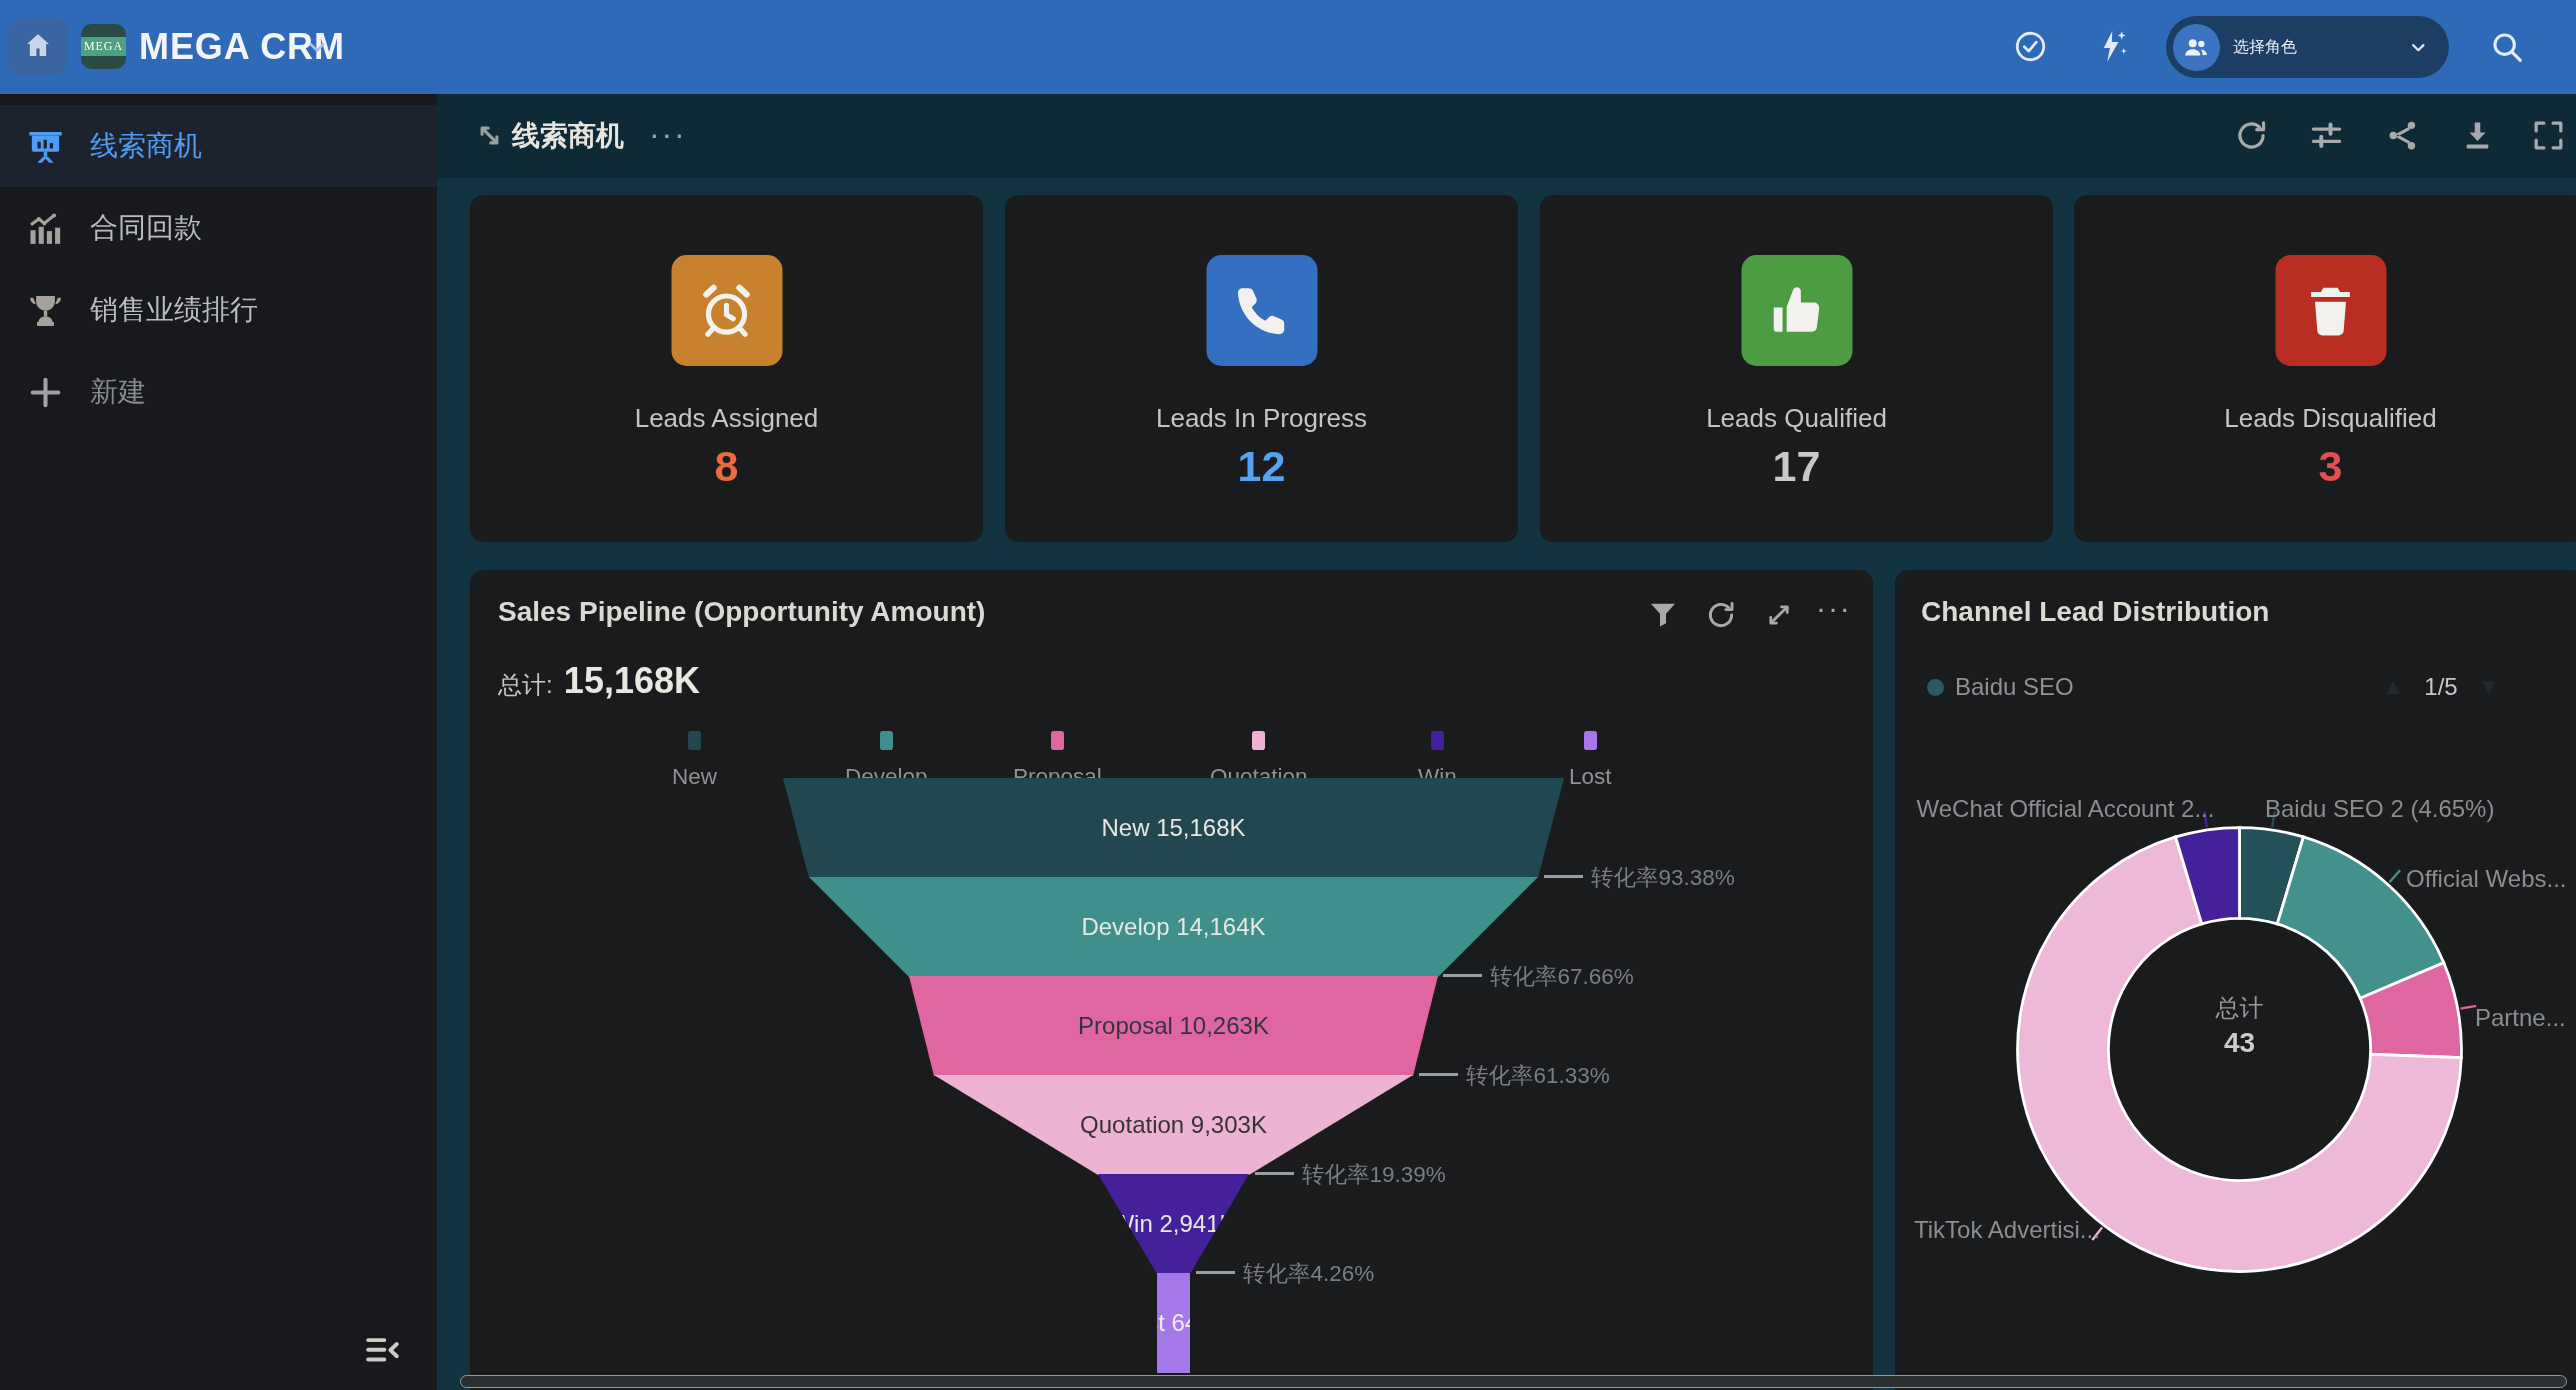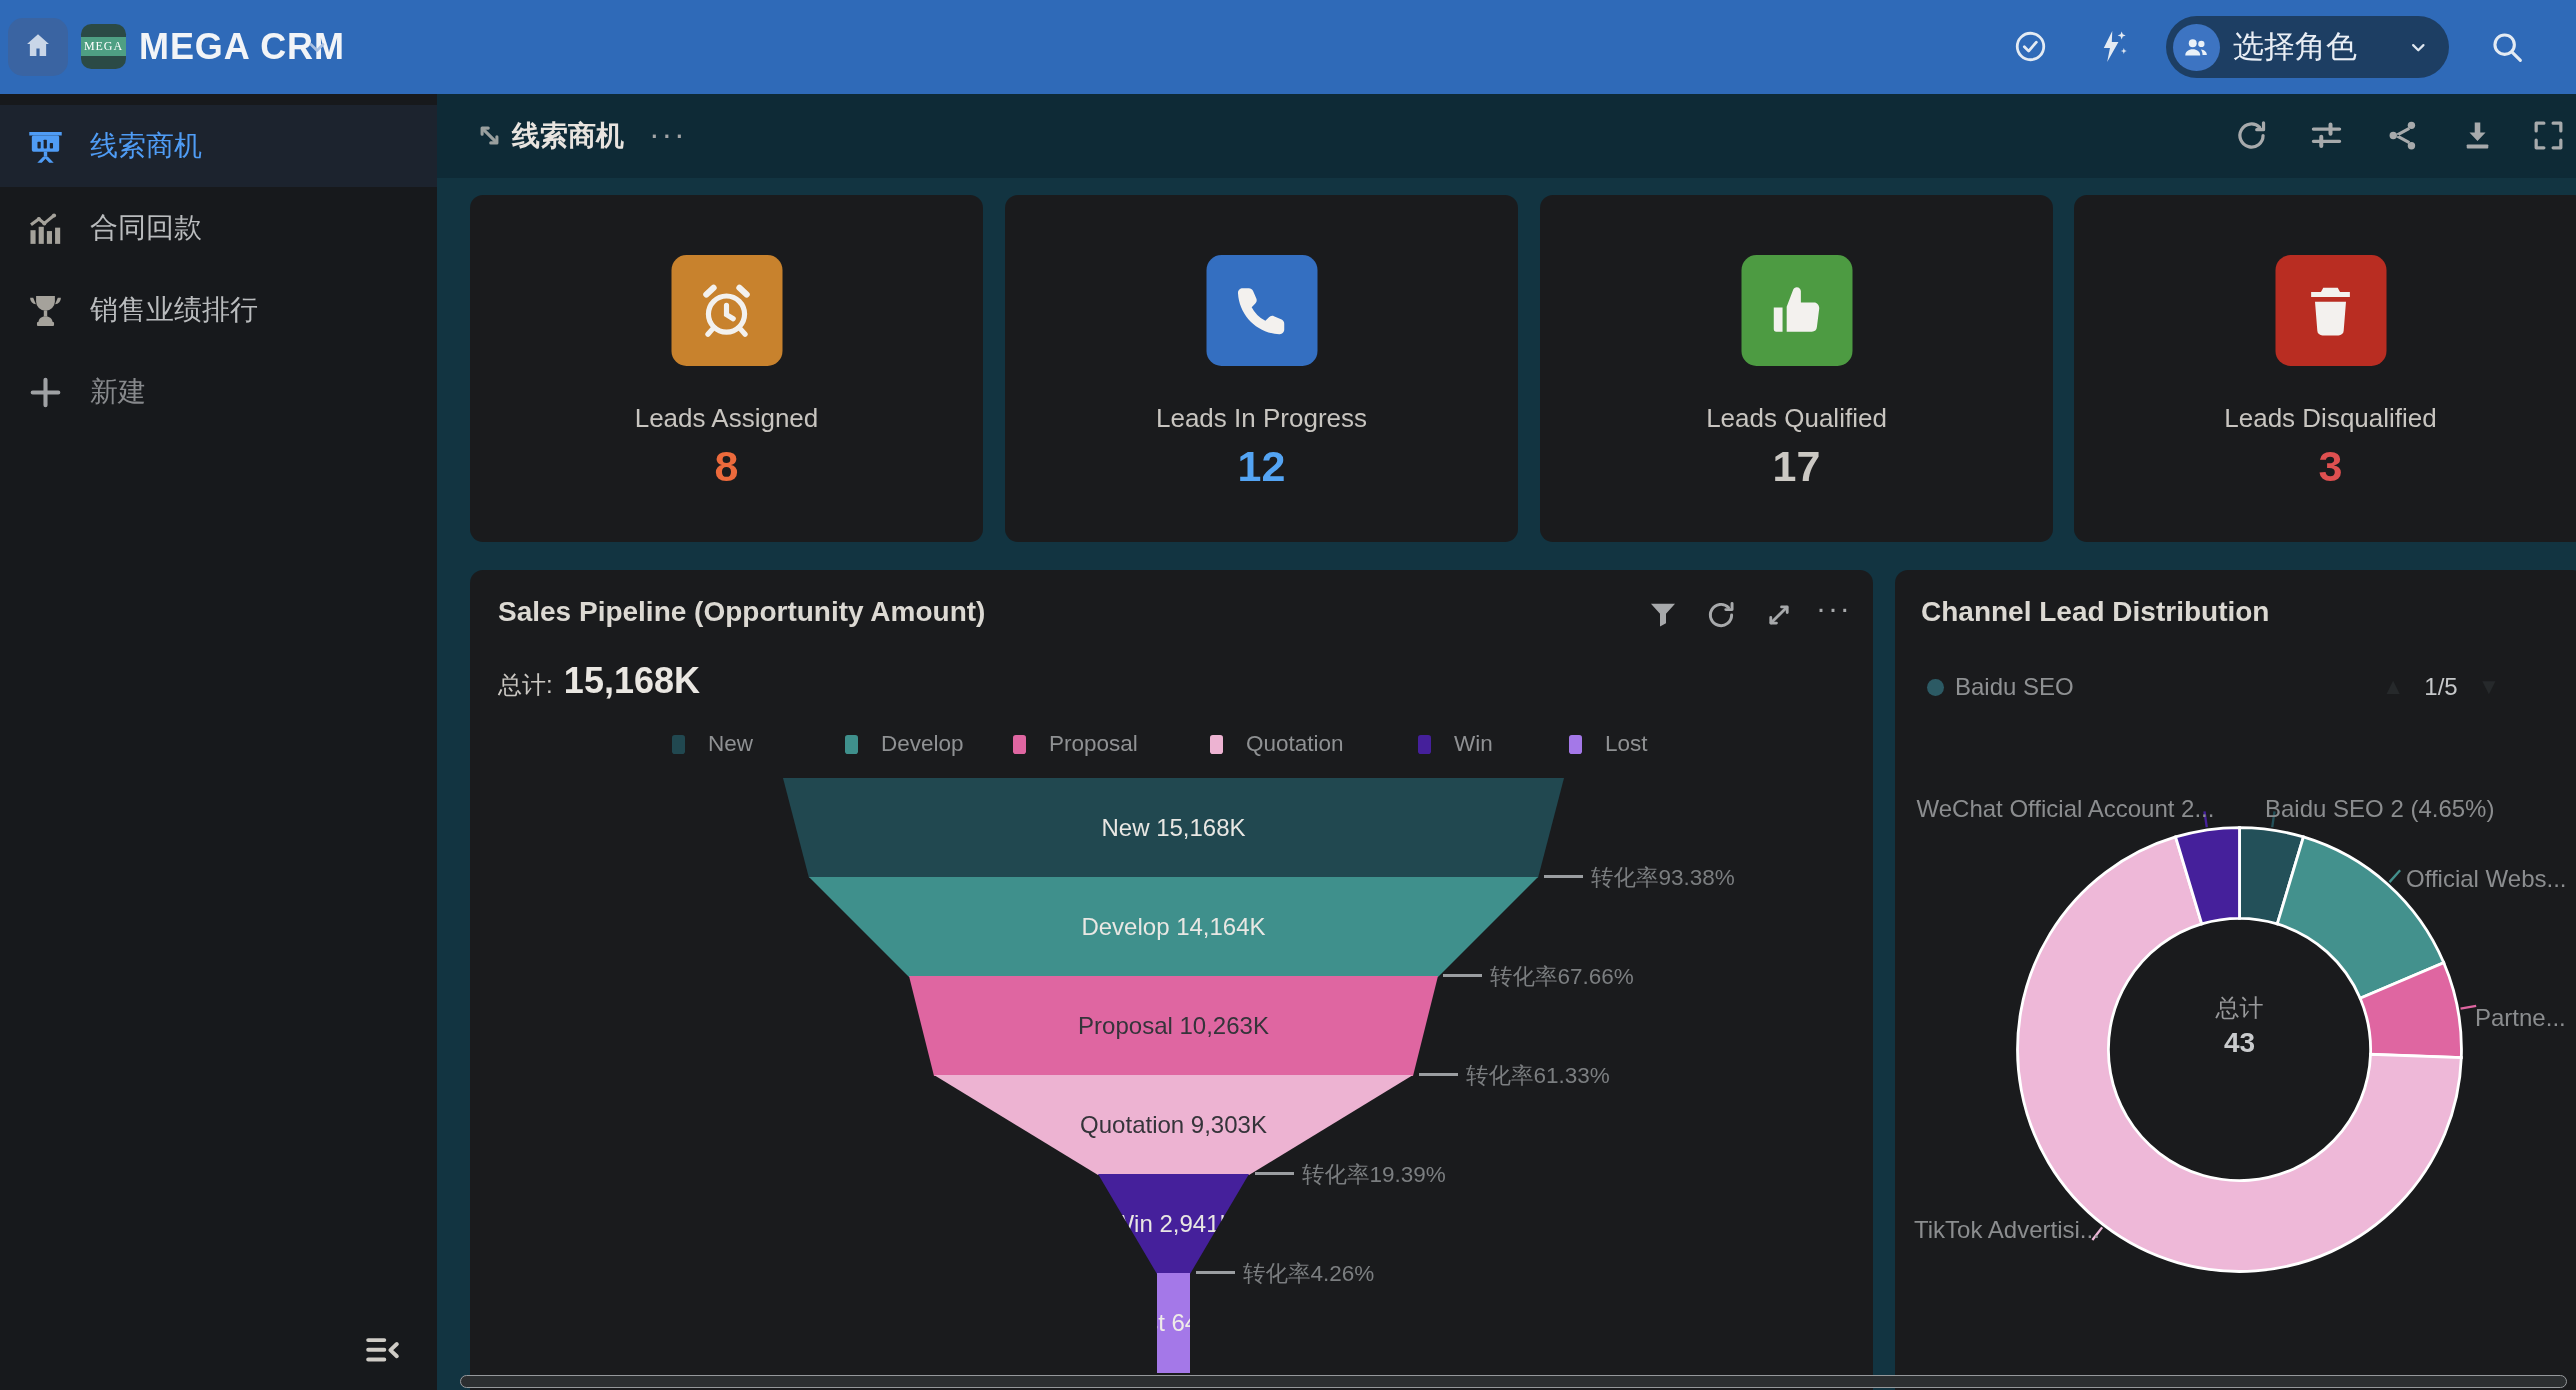--- a/index.html
+++ b/index.html
@@ -27,21 +27,21 @@
   .tab.active::after{content:'';position:absolute;bottom:4.7px;left:50%;transform:translateX(-50%);
        width:39px;height:7.5px;border-radius:3.7px;background:#e2e6e9;}
   .tab .tab-caret{font-size:15px;color:#1b4372;}
   .nav-icon{position:absolute;top:28px;width:37px;height:37px;color:#e4ebf3;cursor:pointer;}
   .nav-icon svg{width:100%;height:100%;}
   .role-pill{position:absolute;left:2166px;top:16px;width:283px;height:62px;border-radius:31px;
              background:#1d3e63;display:flex;align-items:center;cursor:pointer;}
   .role-circle{position:absolute;left:6.6px;top:7.5px;width:47px;height:47px;border-radius:23.4px;
                background:#3d74c2;display:flex;align-items:center;justify-content:center;color:#eaf1f8;}
   .role-circle svg{width:28px;height:28px;}
-  .role-label{margin-left:67px;font-size:31px;color:#e9eef5;}
+  .role-label{margin-left:67px;font-size:16px;color:#e9eef5;}
   .role-caret{position:absolute;right:20.6px;top:20.6px;width:20.6px;height:20.6px;color:#dfe7f0;}
 
   
   .sidebar{position:absolute;left:0;top:94px;width:437px;height:1296px;background:#17191c;z-index:40;}
   .side-items{position:absolute;left:0;top:11.2px;right:0;}
   .side-item{position:relative;height:82px;display:flex;align-items:center;gap:24px;
              padding-left:25px;cursor:pointer;}
   .side-item .s-icon{width:41px;height:41px;color:#a5a29b;flex:0 0 41px;}
   .side-item .s-icon svg{width:100%;height:100%;}
   .side-item .s-label{font-size:28px;color:#babcbe;}
@@ -74,21 +74,21 @@
   .kpi-value{position:absolute;left:0;right:0;top:247px;text-align:center;font-size:43px;font-weight:600;}
 
   .funnel-card{left:33px;top:476px;width:1403px;height:843px;overflow:hidden;}
   .card-title{position:absolute;left:28px;top:26px;font-size:28px;font-weight:bold;color:#dcd9d3;}
   .fc-icon{position:absolute;top:28px;width:34px;height:34px;color:#a7a9ab;cursor:pointer;}
   .fc-icon svg{width:100%;height:100%;}
   .fc-more{position:absolute;left:1346px;top:20.6px;font-size:30px;color:#a7a9ab;letter-spacing:1.9px;cursor:pointer;}
   .fc-total{position:absolute;left:28px;top:90px;display:flex;align-items:baseline;gap:11.2px;}
   .fc-total .t-label{font-size:24px;color:#cbc8c3;}
   .fc-total .t-value{font-size:36px;font-weight:600;color:#eae7e2;}
-  .legend-item{position:absolute;top:161px;display:flex;align-items:center;gap:23px;cursor:pointer;}
+  .legend-item{position:absolute;top:161px;display:flex;align-items:center;gap:14px;cursor:pointer;flex-direction:column;}
   .legend-swatch{width:13px;height:19px;border-radius:2.8px;}
   .legend-text{font-size:22.5px;color:#8f9193;}
   .funnel-stage{position:absolute;}
   .funnel-stage .st-label{position:absolute;left:0;right:0;top:0;bottom:0;display:flex;
         align-items:center;justify-content:center;font-size:24px;}
   .conv-line{position:absolute;height:2.8px;background:#9b9ea1;}
   .conv-label{position:absolute;font-size:22.5px;color:#7b7e80;white-space:nowrap;}
 
   .donut-card{left:1458px;top:476px;width:690px;height:843px;overflow:hidden;}
   .dc-legend-dot{position:absolute;left:32px;top:109px;width:17px;height:17px;border-radius:8.4px;}

